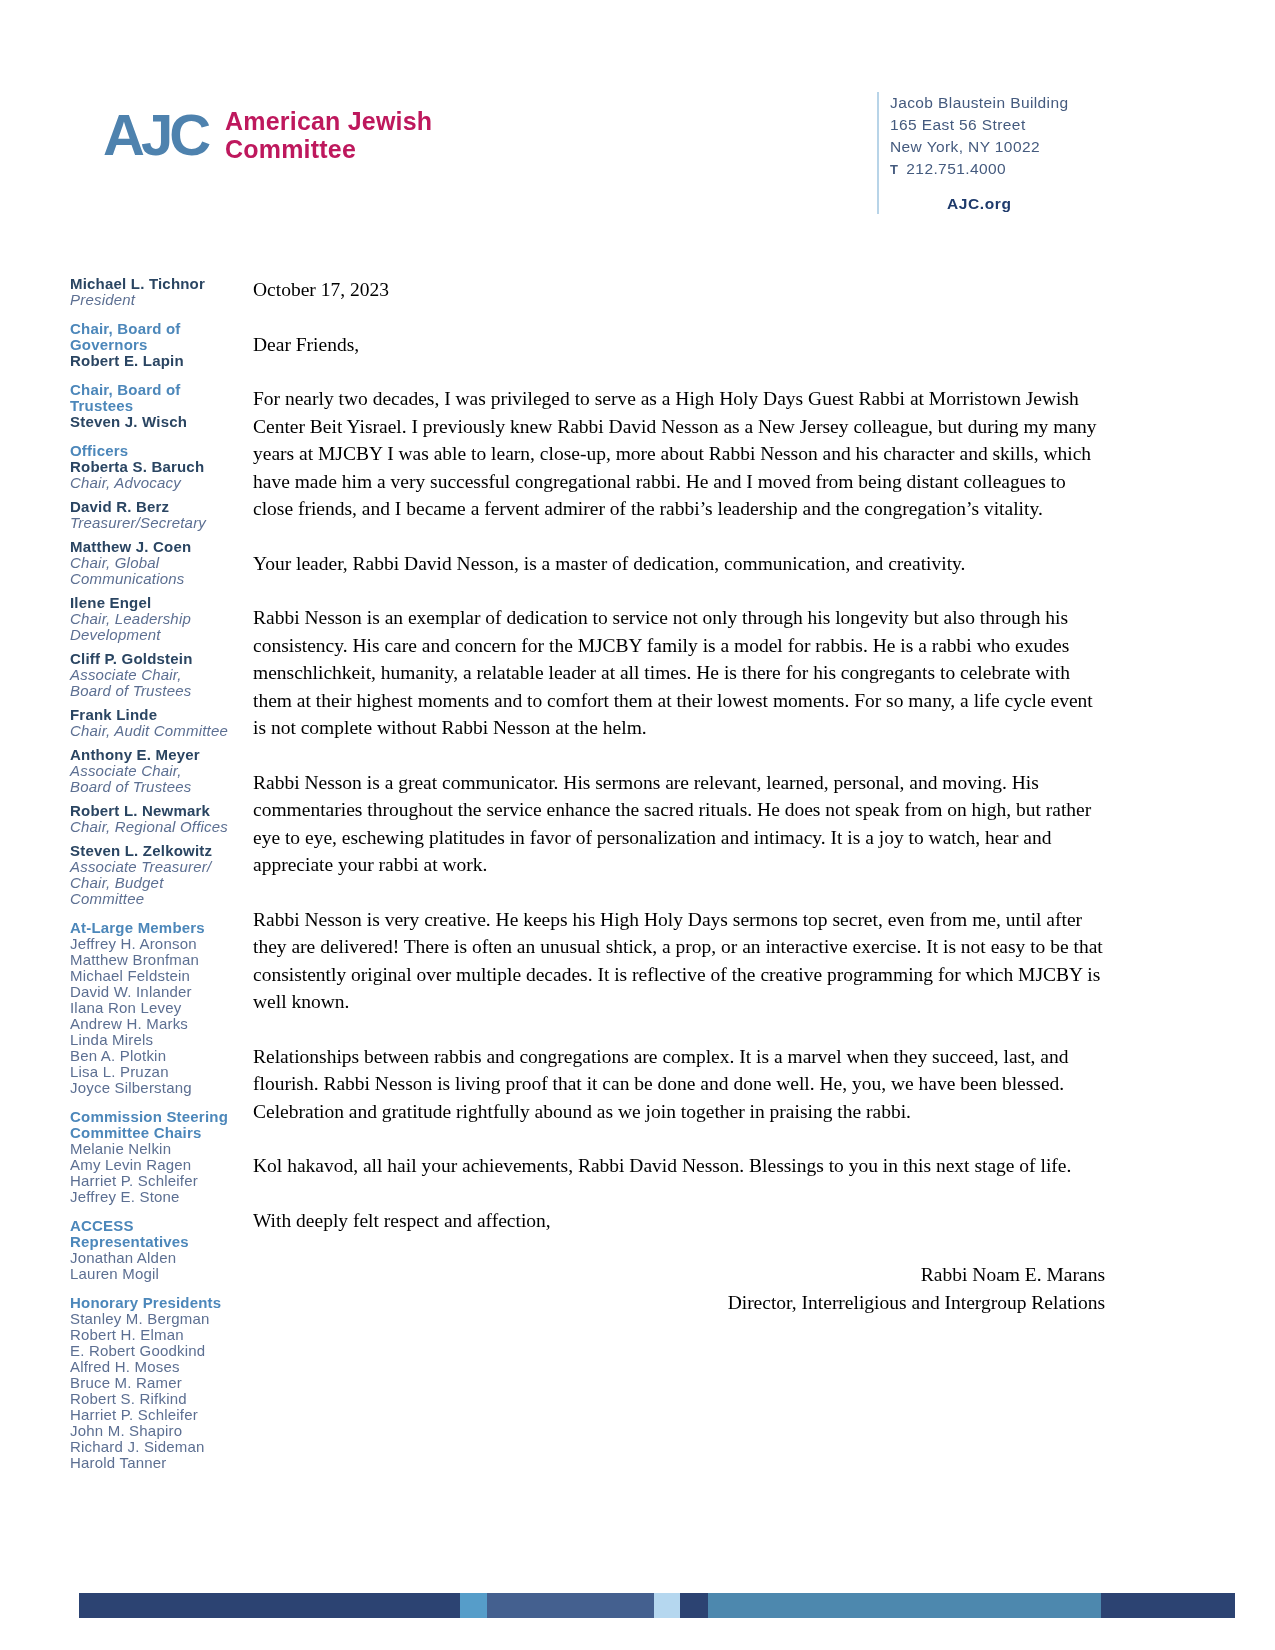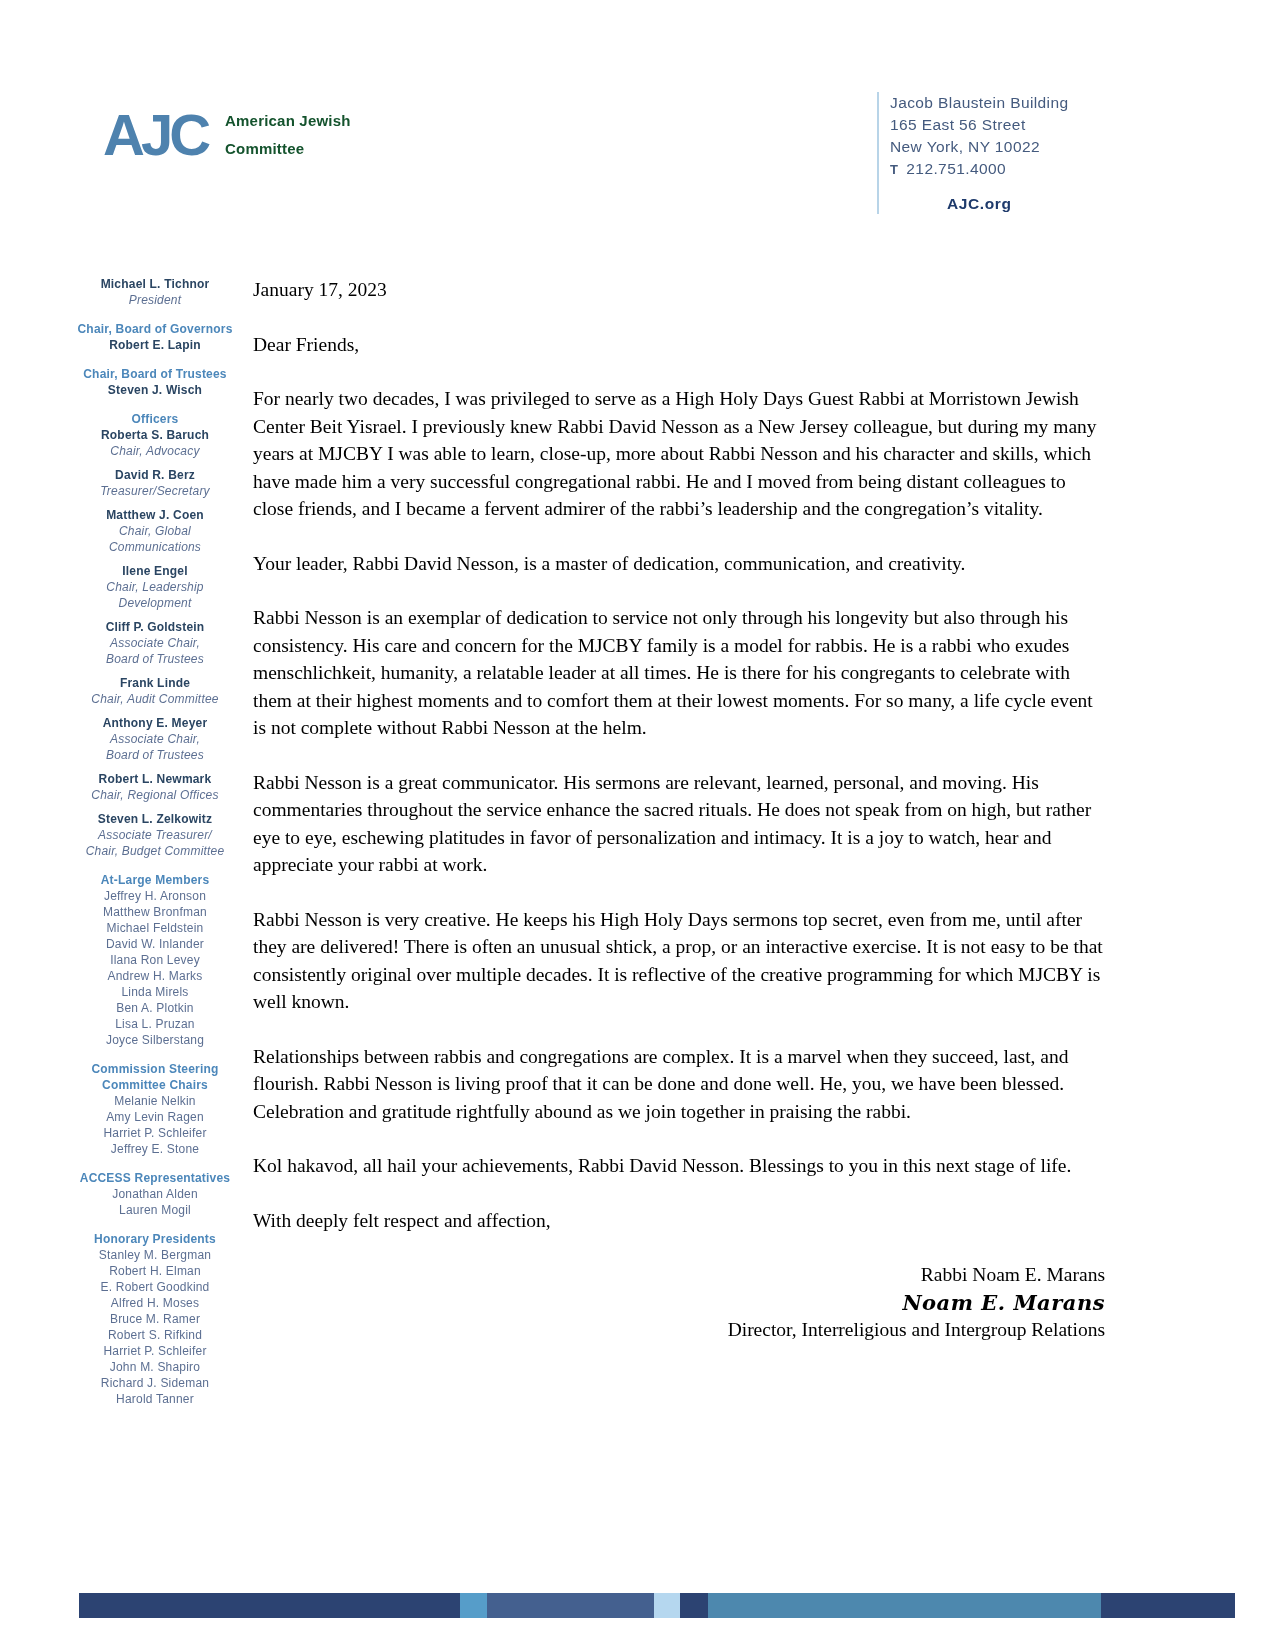--- a/index.html
+++ b/index.html
@@ -14,39 +14,39 @@
   }
 
   
   .logo-block { position: absolute; left: 103px; top: 92px; display: flex; align-items: center; }
   .logo-acronym {
     font-size: 58px; font-weight: 800; letter-spacing: -4px;
     color: #4e82ae; line-height: 86px;
     font-family: "Liberation Sans", sans-serif;
   }
   .logo-name {
-    margin-left: 18px; font-size: 15px; font-weight: 700;
-    color: #14532d; line-height: 28px; letter-spacing: 0.2px;
+    margin-left: 18px; font-size: 25px; font-weight: 700;
+    color: #be185d; line-height: 28px; letter-spacing: 0.2px;
   }
 
   .contact-block {
     position: absolute; left: 890px; top: 92px;
     font-size: 15.5px; line-height: 22px; color: #445a7e; letter-spacing: 0.4px;
   }
   .contact-rule {
     position: absolute; left: 877px; top: 92px; width: 2px; height: 122px;
     background: #b8d4e8;
   }
   .contact-phone .t-label { font-weight: 700; font-size: 13px; margin-right: 8px; }
   .contact-site { margin-top: 12px; font-weight: 700; color: #1e3a6b; letter-spacing: 0.6px; text-align: center; }
 
   
   .sidebar {
     position: absolute; left: 70px; top: 276px; width: 170px;
-    font-size: 12px; line-height: 16px; letter-spacing: 0.2px; text-align: center;
+    font-size: 15px; line-height: 16px; letter-spacing: 0.2px;
   }
   .sb-section { margin-bottom: 13px; }
   .sb-heading { color: #4c87ba; font-weight: 700; }
   .sb-item { margin-bottom: 8px; }
   .sb-section > .sb-heading + .sb-item { margin-top: 0; }
   .sb-name { color: #2a4562; font-weight: 700; }
   .sb-name-plain { color: #5c6f92; font-weight: 400; }
   .sb-role { color: #5c6f92; font-style: italic; }
   
   .sb-section.tight .sb-item { margin-bottom: 0; }
@@ -247,35 +247,34 @@
         <div class="sb-item">
           <div class="sb-name-plain">Richard J. Sideman</div>
         </div>
         <div class="sb-item">
           <div class="sb-name-plain">Harold Tanner</div>
         </div>
       </div>
     </div>
 
   <div class="letter">
-    <div class="letter-block">January 17, 2023</div>
+    <div class="letter-block">October 17, 2023</div>
     <div class="letter-block">Dear Friends,</div>
     <div>
         <div class="para"><span>For nearly two decades, I was privileged to serve as a High Holy Days Guest Rabbi at Morristown Jewish Center Beit Yisrael. I previously knew Rabbi David Nesson as a New Jersey colleague, but during my many years at MJCBY I was able to learn, close-up, more about Rabbi Nesson and his character and skills, which have made him a very successful congregational rabbi. He and I moved from being distant colleagues to close friends, and I became a fervent admirer of the rabbi’s leadership and the congregation’s vitality.</span></div>
         <div class="para"><span>Your leader, Rabbi David Nesson, is a master of dedication, communication, and creativity.</span></div>
         <div class="para"><span>Rabbi Nesson is an exemplar of dedication to service not only through his longevity but also through his consistency. His care and concern for the MJCBY family is a model for rabbis. He is a rabbi who exudes </span><span class="italic">menschlichkeit</span><span>, humanity, a relatable leader at all times. He is there for his congregants to celebrate with them at their highest moments and to comfort them at their lowest moments. For so many, a life cycle event is not complete without Rabbi Nesson at the helm.</span></div>
         <div class="para"><span>Rabbi Nesson is a great communicator. His sermons are relevant, learned, personal, and moving. His commentaries throughout the service enhance the sacred rituals. He does not speak from on high, but rather eye to eye, eschewing platitudes in favor of personalization and intimacy. It is a joy to watch, hear and appreciate your rabbi at work.</span></div>
         <div class="para"><span>Rabbi Nesson is very creative. He keeps his High Holy Days sermons top secret, even from me, until after they are delivered! There is often an unusual shtick, a prop, or an interactive exercise. It is not easy to be that consistently original over multiple decades. It is reflective of the creative programming for which MJCBY is well known.</span></div>
         <div class="para"><span>Relationships between rabbis and congregations are complex. It is a marvel when they succeed, last, and flourish. Rabbi Nesson is living proof that it can be done and done well. He, you, we have been blessed. Celebration and gratitude rightfully abound as we join together in praising the rabbi.</span></div>
         <div class="para"><span class="italic">Kol hakavod</span><span>, all hail your achievements, Rabbi David Nesson. Blessings to you in this next stage of life.</span></div>
       </div>
     <div class="letter-block">With deeply felt respect and affection,</div>
     <div class="signer-block">
       <div>Rabbi Noam E. Marans</div>
-      <div class="signature-script">Noam E. Marans</div>
       <div>Director, Interreligious and Intergroup Relations</div>
     </div>
   </div>
 
   <div class="footer-bar">
       <div class="footer-seg" style="width: 33%; background: rgb(44, 67, 114);"></div>
       <div class="footer-seg" style="width: 2.3%; background: rgb(86, 157, 201);"></div>
       <div class="footer-seg" style="width: 14.4%; background: rgb(68, 96, 143);"></div>
       <div class="footer-seg" style="width: 2.3%; background: rgb(181, 215, 239);"></div>
       <div class="footer-seg" style="width: 2.4%; background: rgb(44, 67, 114);"></div>

